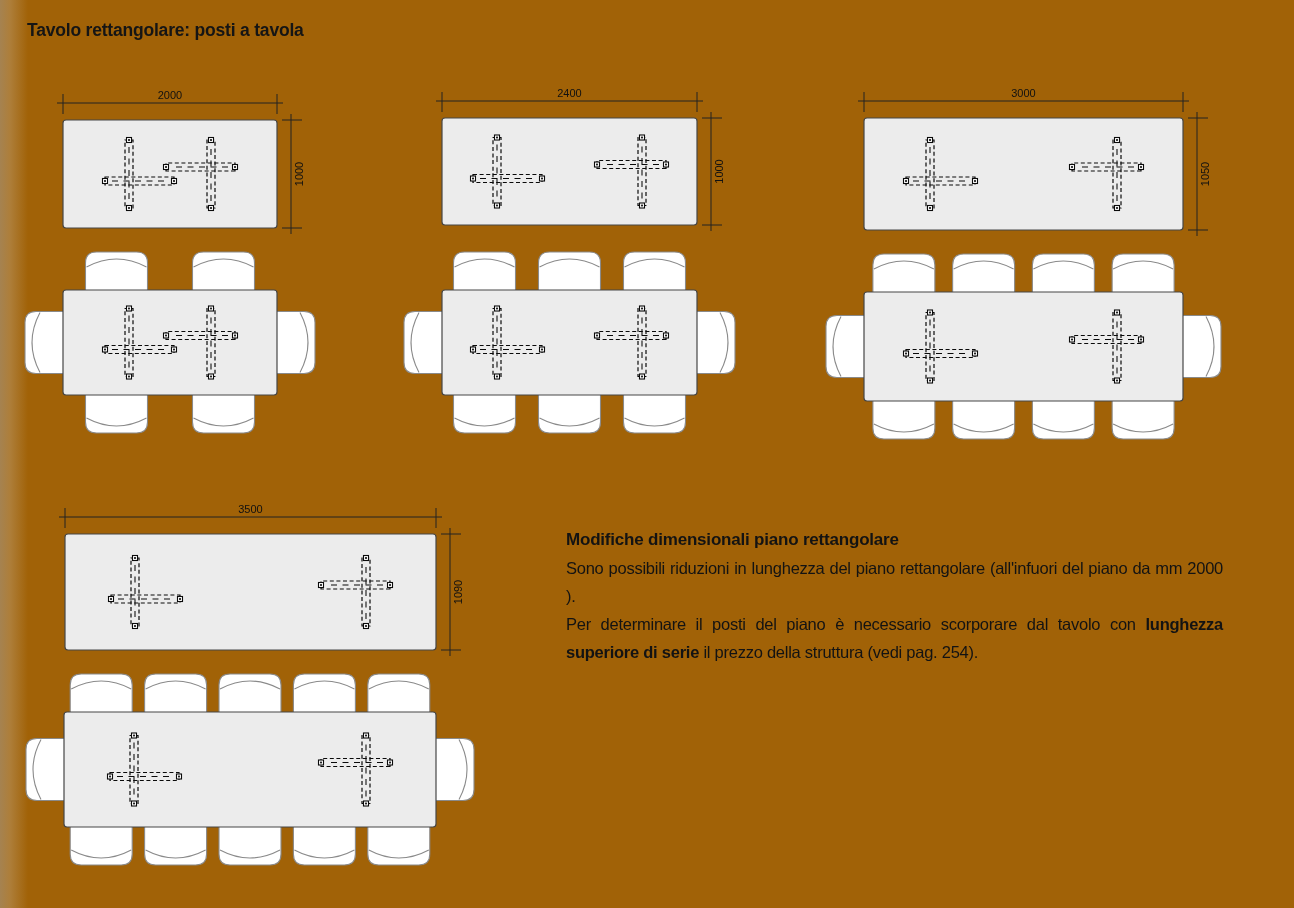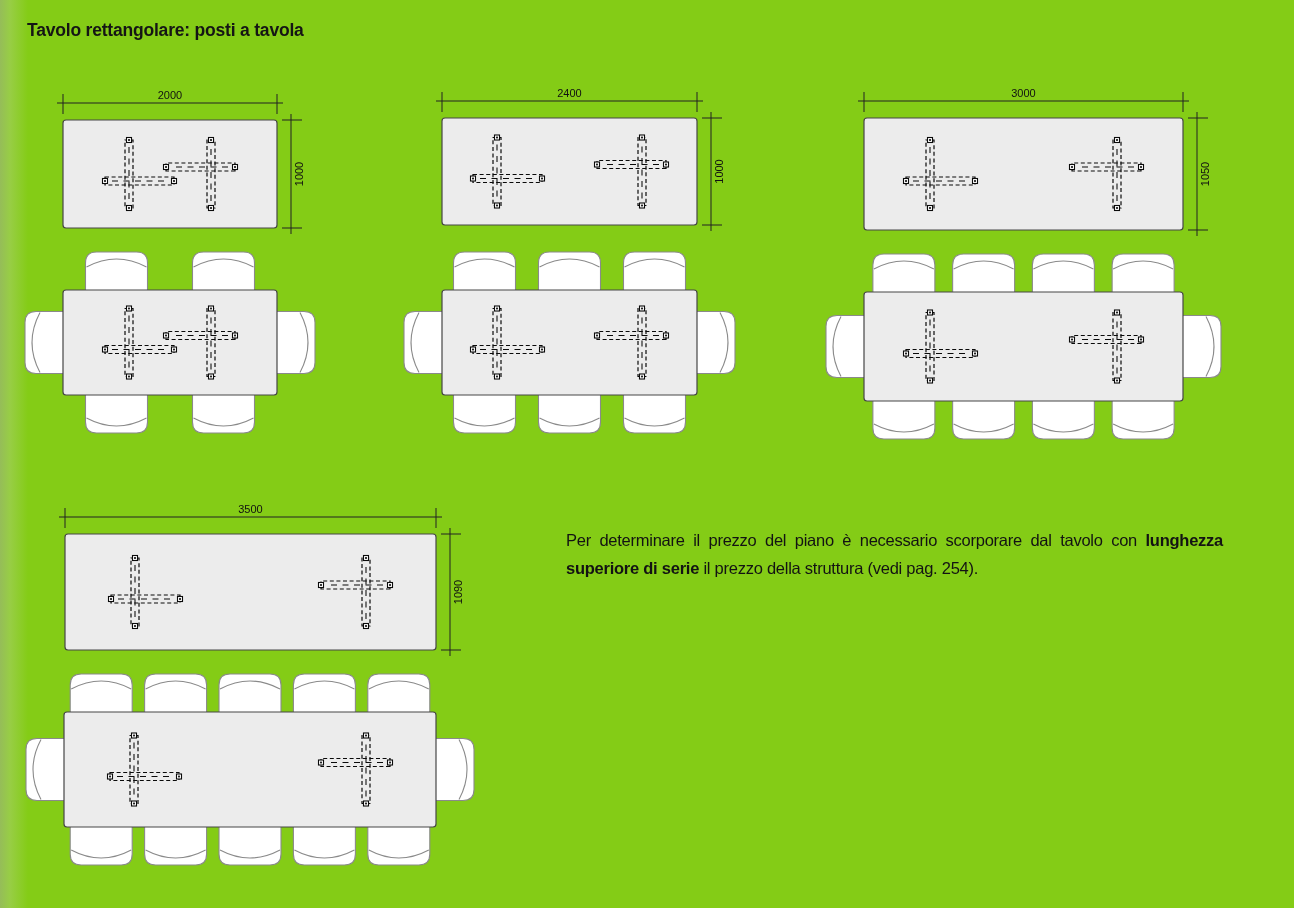--- a/index.html
+++ b/index.html
@@ -1,19 +1,19 @@
 <!DOCTYPE html>
 <html><head>
 <meta charset="utf-8">
 <style>
   html,body{margin:0;padding:0;background:#fff;}
   .page{
     position:relative;
     width:1294px;height:908px;
-    background:#84cc16;
+    background:#a16207;
     font-family:"Liberation Sans",sans-serif;
     color:#1a1a1a;
     overflow:hidden;
   }
   .edge-shade{
     position:absolute;left:0;top:0;width:30px;height:908px;
     background:linear-gradient(to right, rgba(170,170,170,0.45) 0px, rgba(210,210,210,0.25) 10px, rgba(255,255,255,0) 28px);
     pointer-events:none;
   }
   .title{
@@ -482,17 +482,19 @@
           <rect x="-2.5" y="31.5" width="5" height="5" class="xt"></rect>
           <rect x="-0.9" y="33.1" width="1.8" height="1.8" class="xdot"></rect>
           <rect x="-26.5" y="4.5" width="5" height="5" class="xt"></rect>
           <rect x="-24.9" y="6.1" width="1.8" height="1.8" class="xdot"></rect>
           <rect x="42.5" y="4.5" width="5" height="5" class="xt"></rect>
           <rect x="44.1" y="6.1" width="1.8" height="1.8" class="xdot"></rect>
         </g>
       </g>
     </svg>
   <div class="note">
+    <h2>Modifiche dimensionali piano rettangolare</h2>
     <div id="note-paragraphs">
-        <p><span>Per determinare il prezzo del piano è necessario scorporare dal tavolo con </span><b>lunghezza superiore di serie</b><span> il prezzo della struttura (vedi pag. 254).</span></p>
+        <p><span>Sono possibili riduzioni in lunghezza del piano rettangolare (all'infuori del piano da mm 2000 ).</span></p>
+        <p><span>Per determinare il posti del piano è necessario scorporare dal tavolo con </span><b>lunghezza superiore di serie</b><span> il prezzo della struttura (vedi pag. 254).</span></p>
       </div>
   </div>
 </div>
 
 </body></html>

